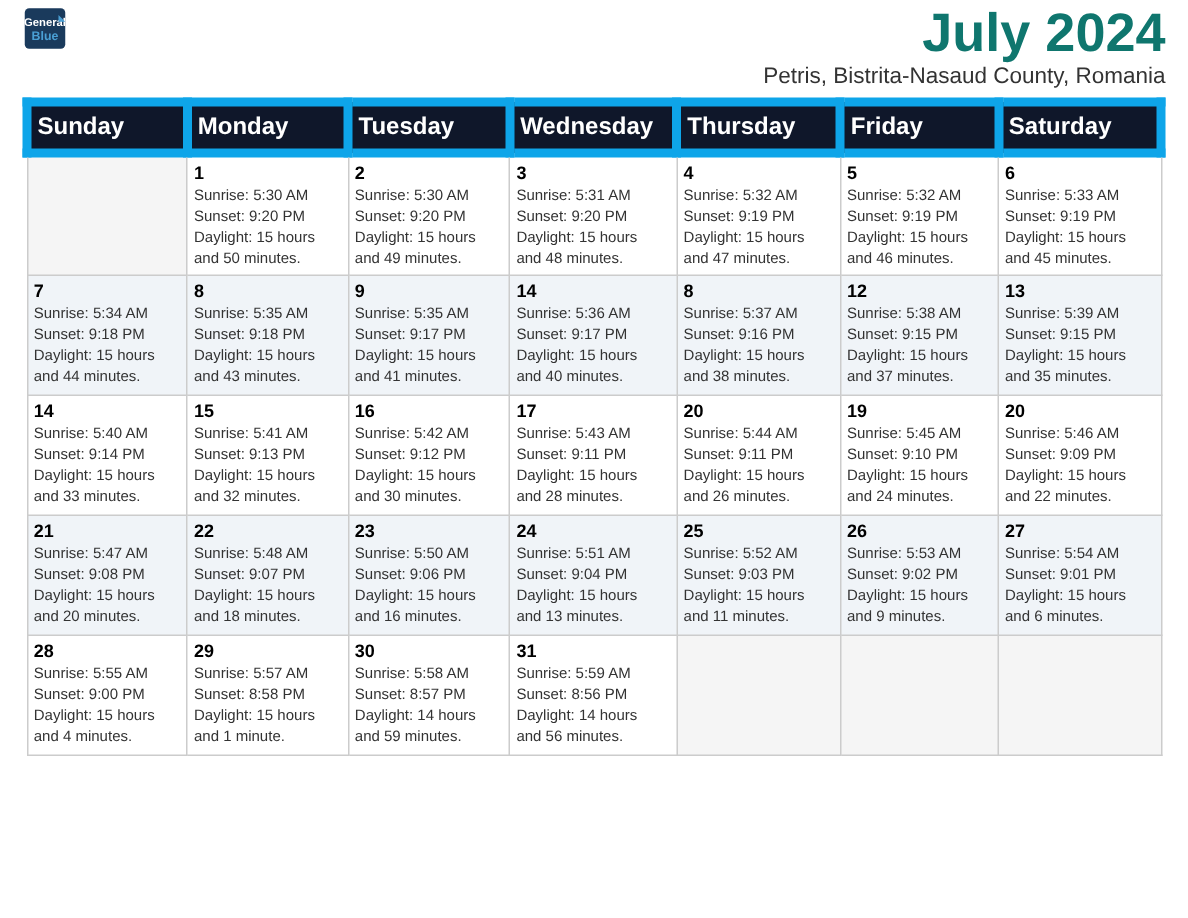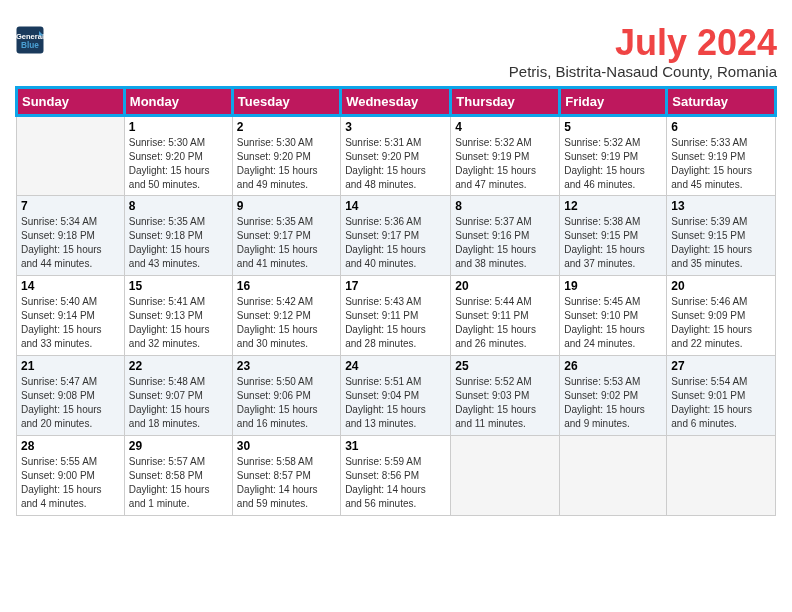--- a/index.html
+++ b/index.html
@@ -5,21 +5,21 @@
     * { margin: 0; padding: 0; box-sizing: border-box; }
     body {
       font-family: Arial, sans-serif;
       background: #fff;
       width: 792px;
       height: 612px;
       overflow: hidden;
     }
     .container {
       width: 792px;
-      padding: 25px 15px;
+      padding: 4px 15px;
     }
     .header-area {
       display: flex;
       justify-content: space-between;
       align-items: flex-start;
       margin-bottom: 6px;
     }
     .logo {
       display: flex;
       align-items: center;
@@ -28,41 +28,41 @@
     .logo-icon {
       width: 30px;
       height: 30px;
     }
     .title-area {
       text-align: right;
     }
     .month-title {
       font-size: 36px;
       font-weight: bold;
-      color: #ef4444;
+      color: #0f766e;
       line-height: 1;
     }
     .location-title {
       font-size: 15px;
       color: #333;
       margin-top: 2px;
       text-align: right;
     }
     .calendar-table {
       width: 100%;
       border-collapse: collapse;
       font-size: 10px;
     }
     .calendar-table th {
-      background: #be185d;
+      background: #0f172a;
       color: #fff;
       padding: 5px 4px;
       text-align: left;
-      font-size: 13px;
-      border: 3px solid #0ea5e9;
+      font-size: 16px;
+      border: 6px solid #0ea5e9;
     }
     .calendar-table td {
       border: 1px solid #ccc;
       vertical-align: top;
       padding: 3px 4px;
       height: 80px;
       width: 113px;
       background: #fff;
     }
     .calendar-table td.empty {

